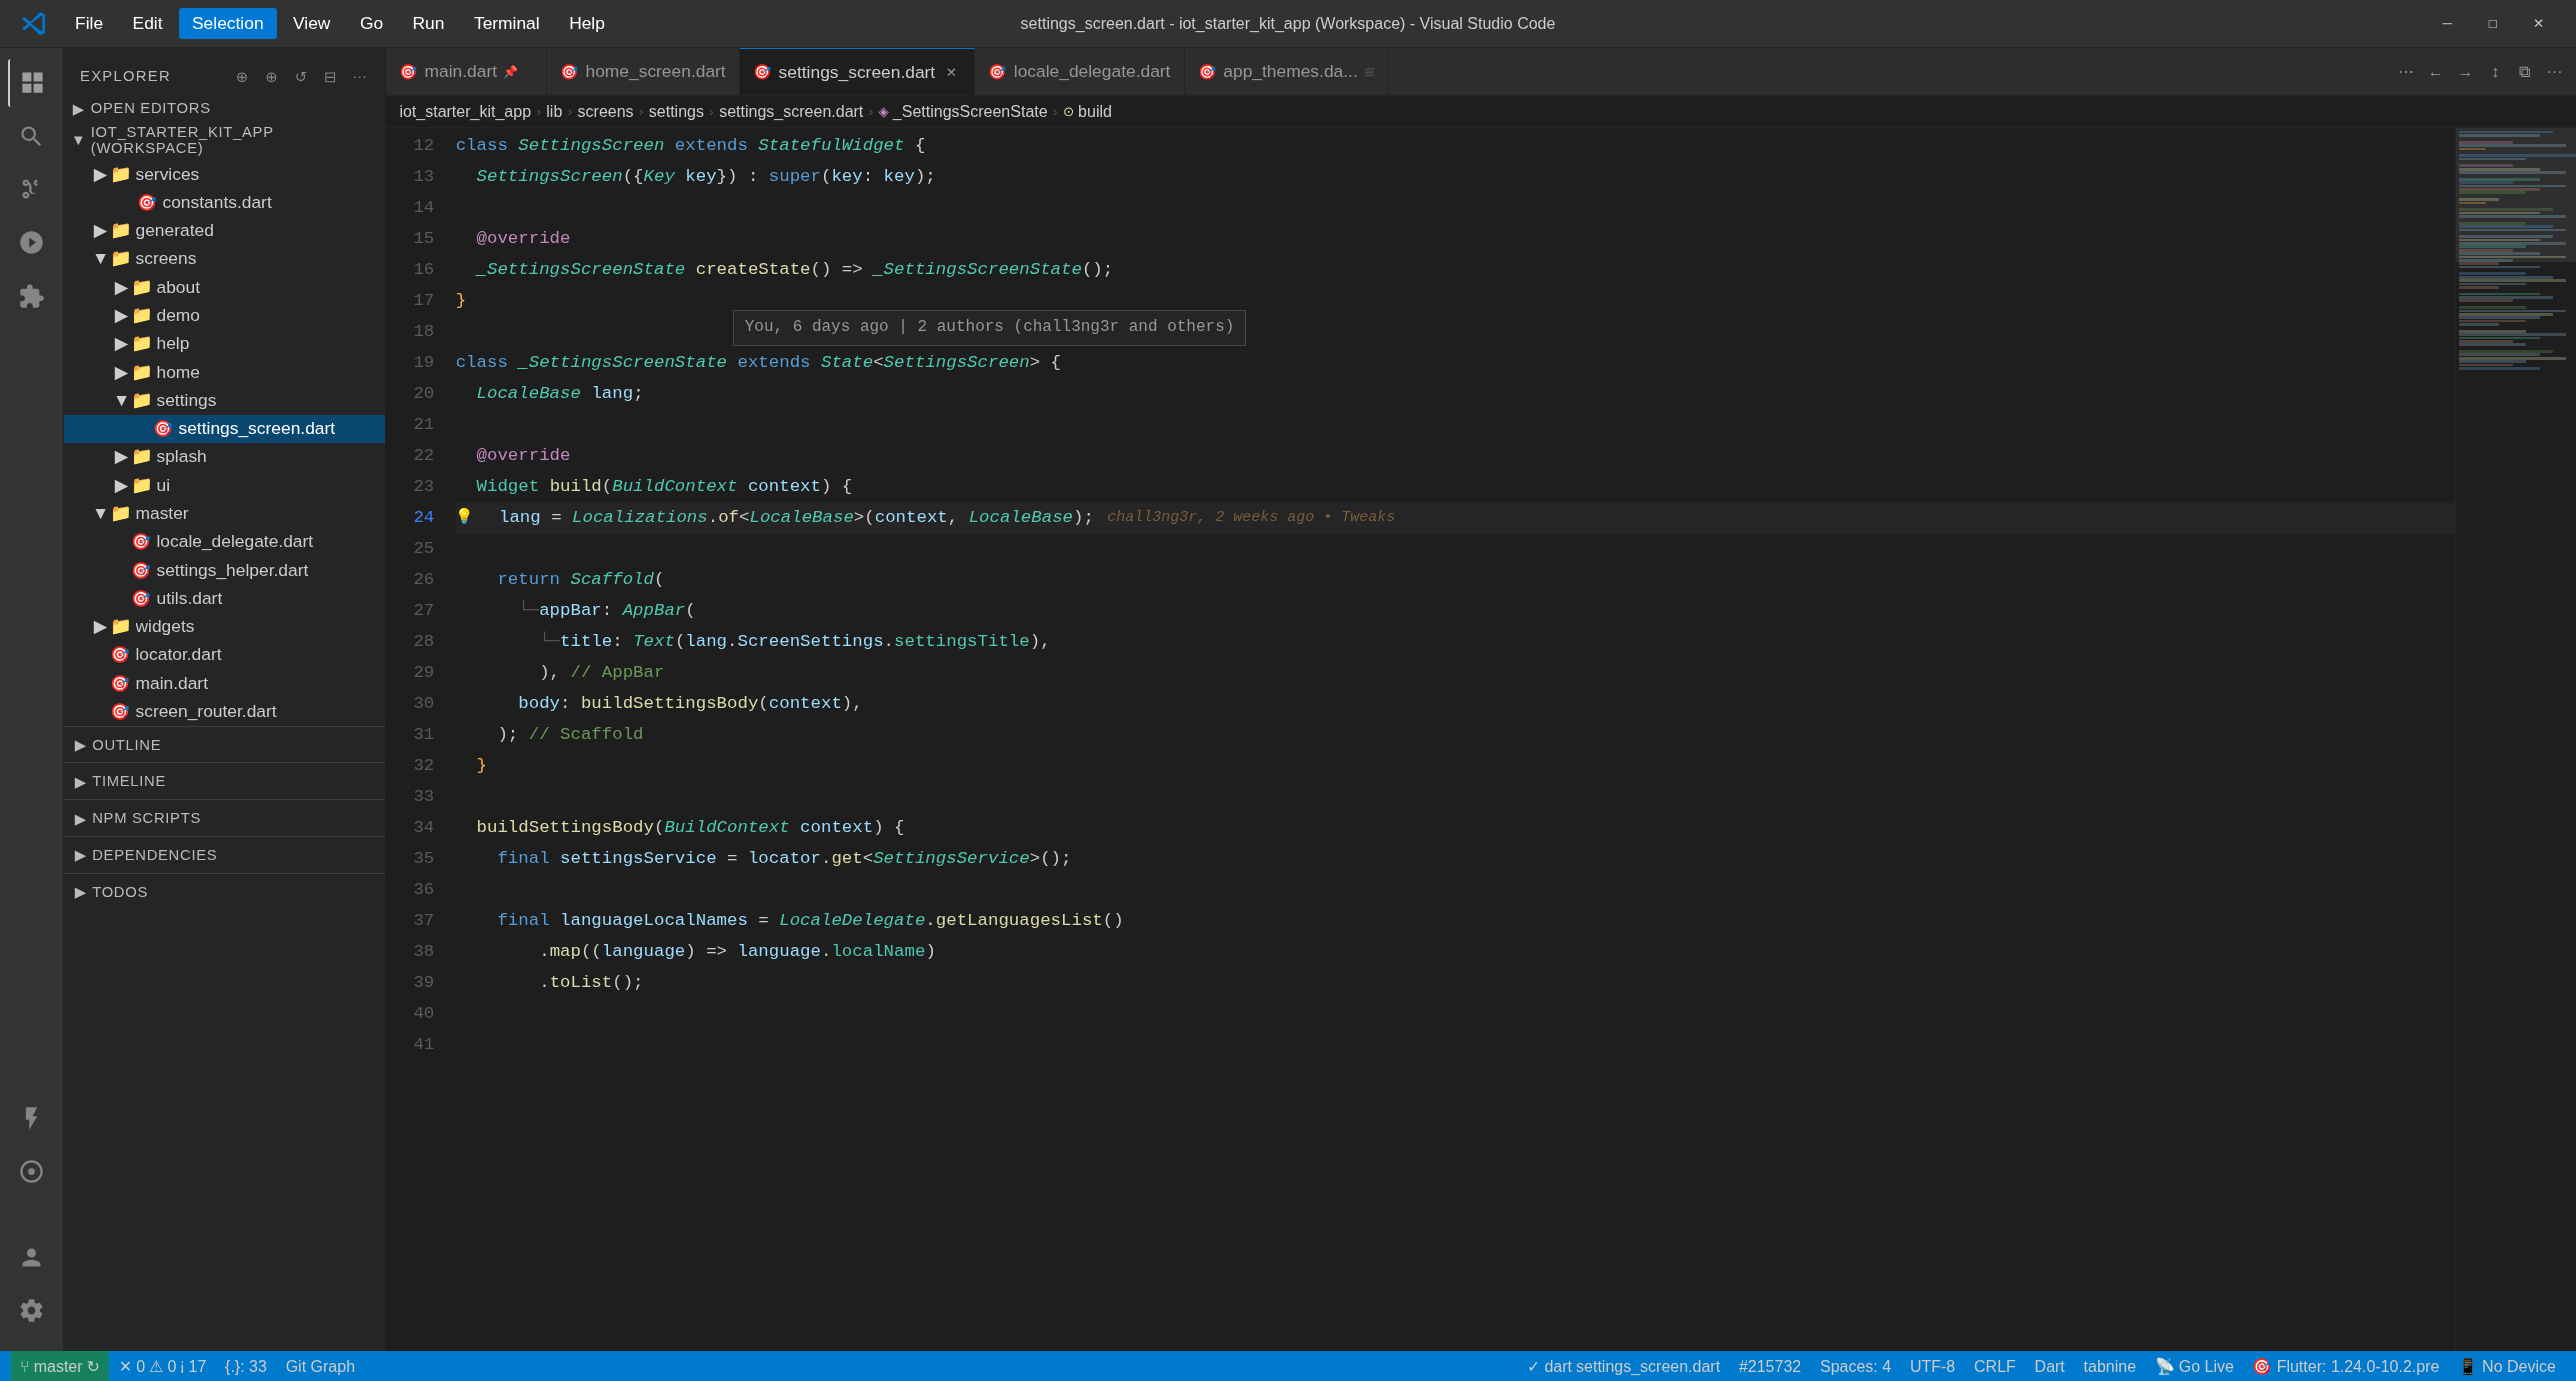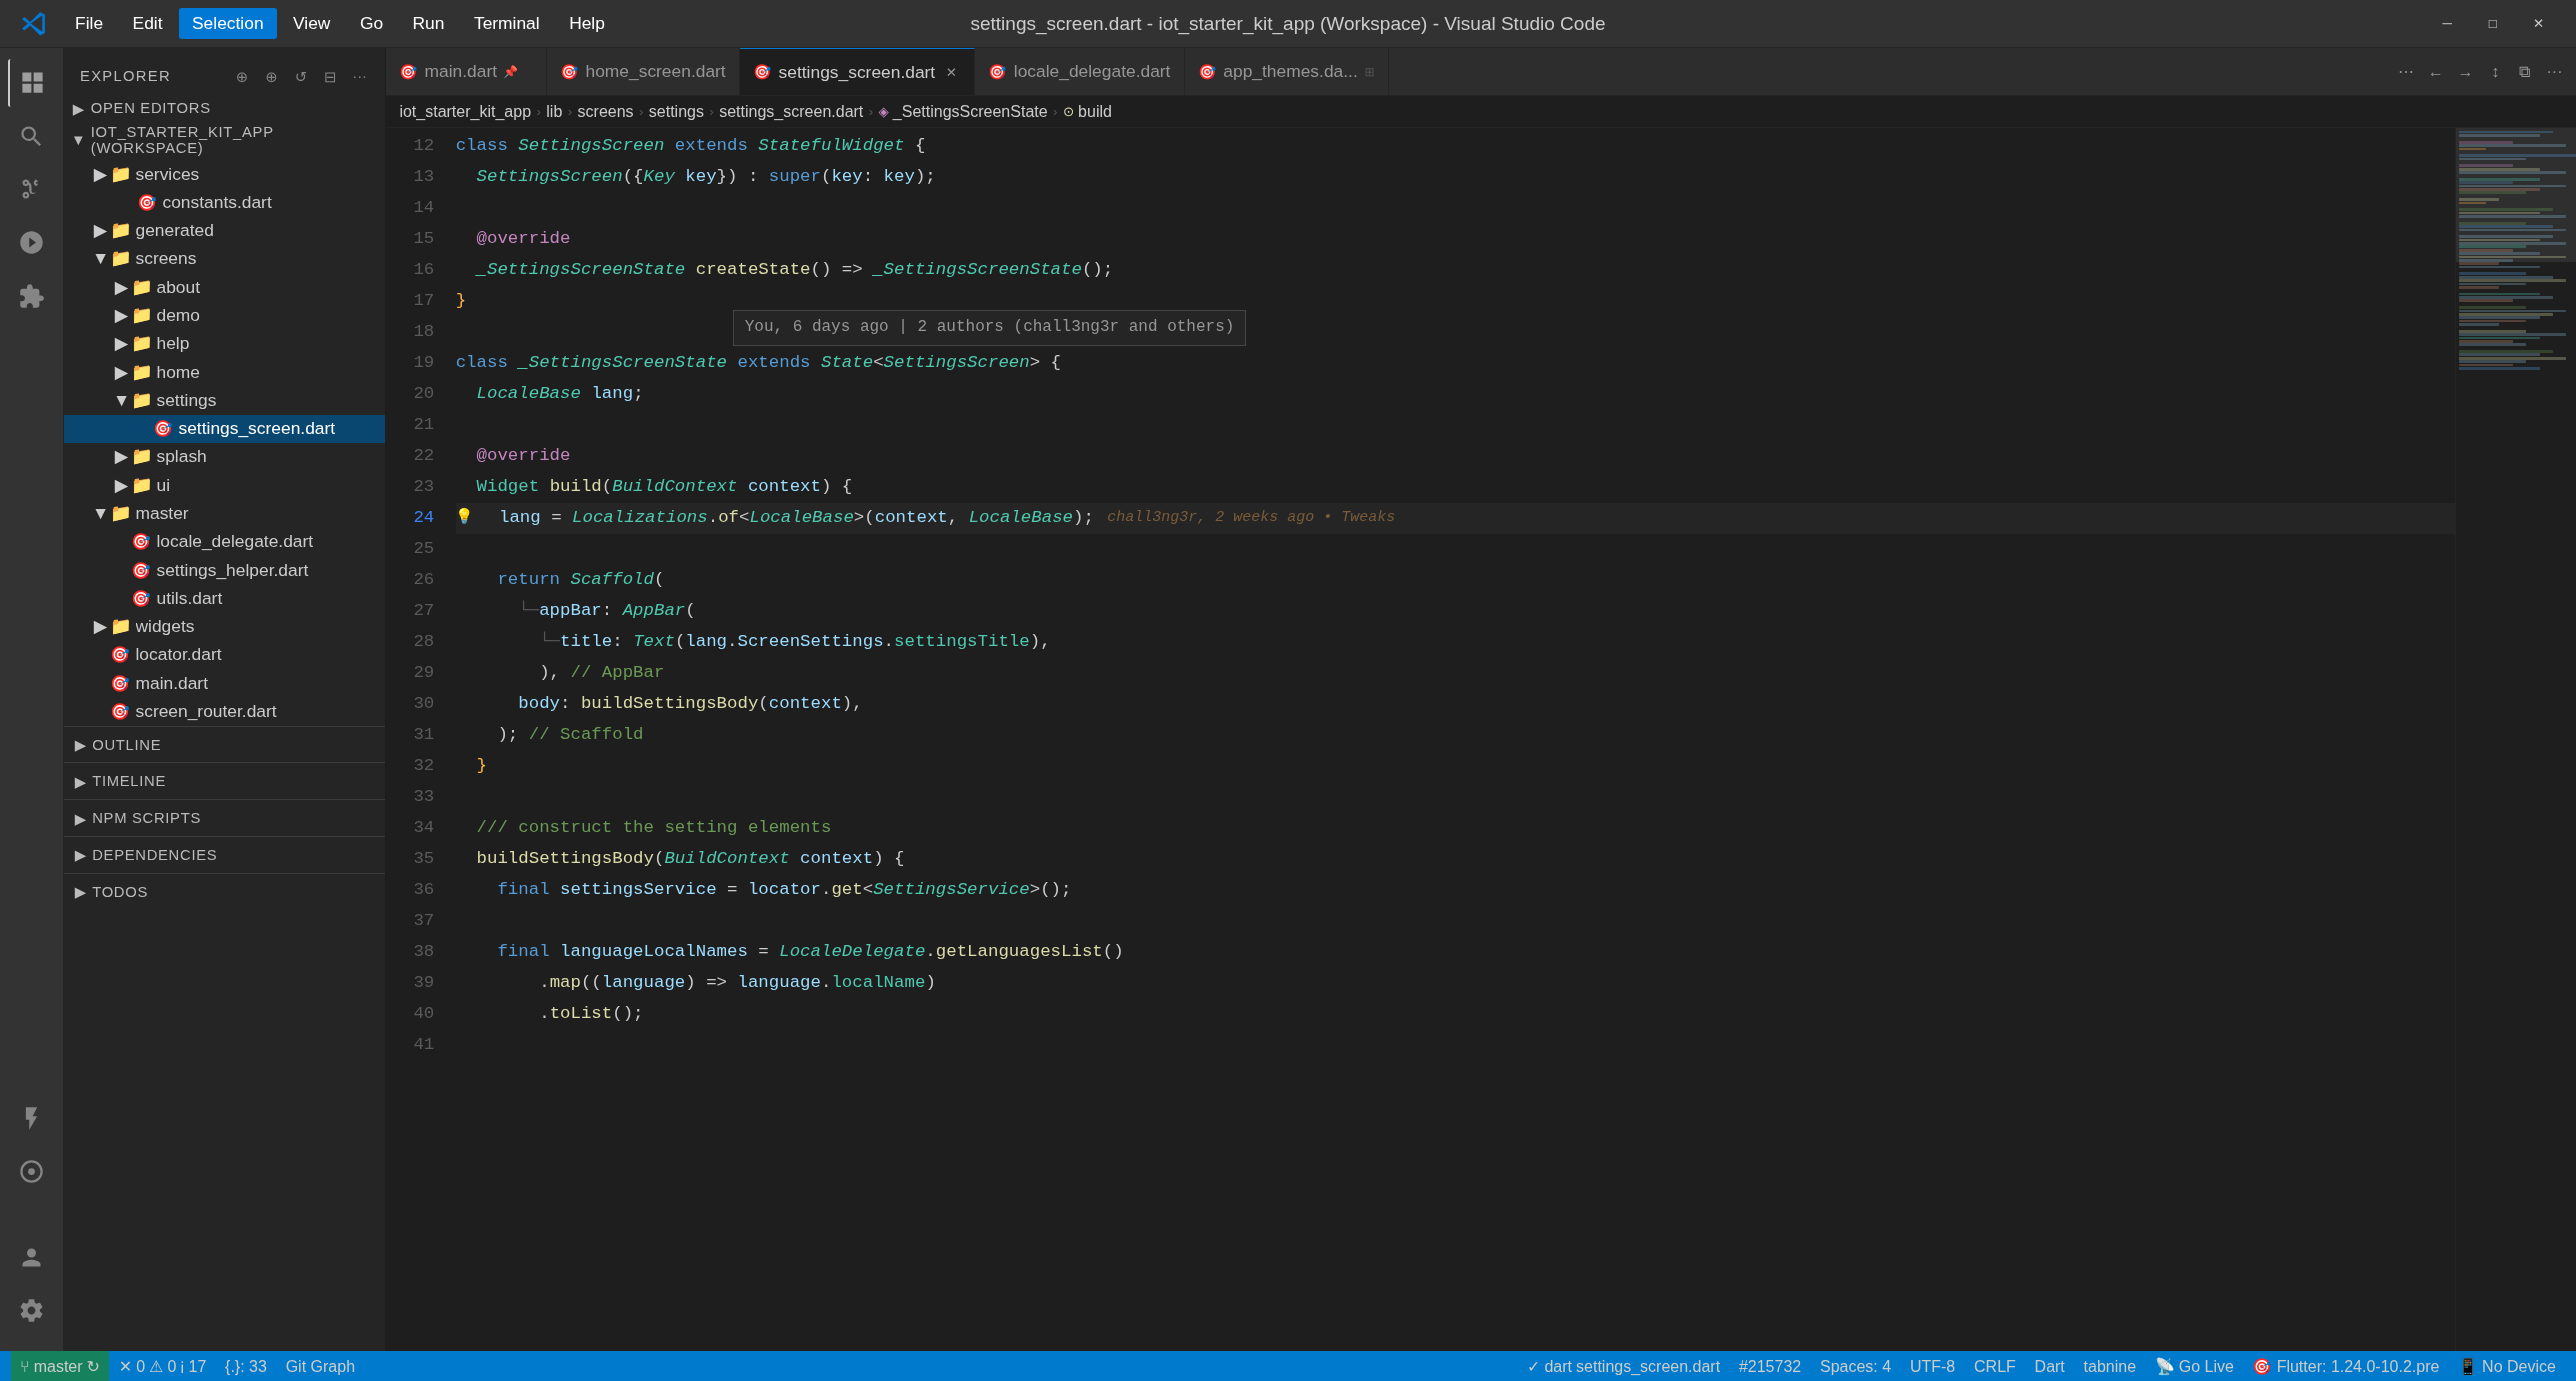--- a/index.html
+++ b/index.html
@@ -47,21 +47,21 @@
     }
     #title-bar .menu-item:hover,
     #title-bar .menu-item.active {
       background: #0078d4;
       color: white;
     }
     #title-bar .title-center {
       position: absolute;
       left: 50%;
       transform: translateX(-50%);
-      font-size: 19px;
+      font-size: 16px;
       color: #cccccc;
     }
     #title-bar .window-controls {
       display: flex;
       gap: 2.7px;
       margin-left: auto;
     }
     #title-bar .win-btn {
       width: 43px;
       height: 27px;
@@ -879,23 +879,20 @@
         <div class="code-line">
           <span>    ); </span><span class="comment">// Scaffold</span>
         </div>
 
         <div class="code-line">
           <span>  </span><span style="color:#ffb347">}</span>
         </div>
 
         <div class="code-line"></div>
 
-        <div class="code-line">
-          <span>  </span><span class="comment">/// construct the setting elements</span>
-        </div>
 
         <div class="code-line">
           <span>  </span><span class="fn">buildSettingsBody</span><span>(</span><span class="type italic">BuildContext</span><span> </span><span class="var">context</span><span>) {</span>
         </div>
 
         <div class="code-line">
           <span>    </span><span class="kw">final</span><span> </span><span class="var">settingsService</span><span> = </span><span class="var">locator</span><span>.</span><span class="fn">get</span><span>&lt;</span><span class="type italic">SettingsService</span><span>&gt;();</span>
         </div>
 
         <div class="code-line"></div>

